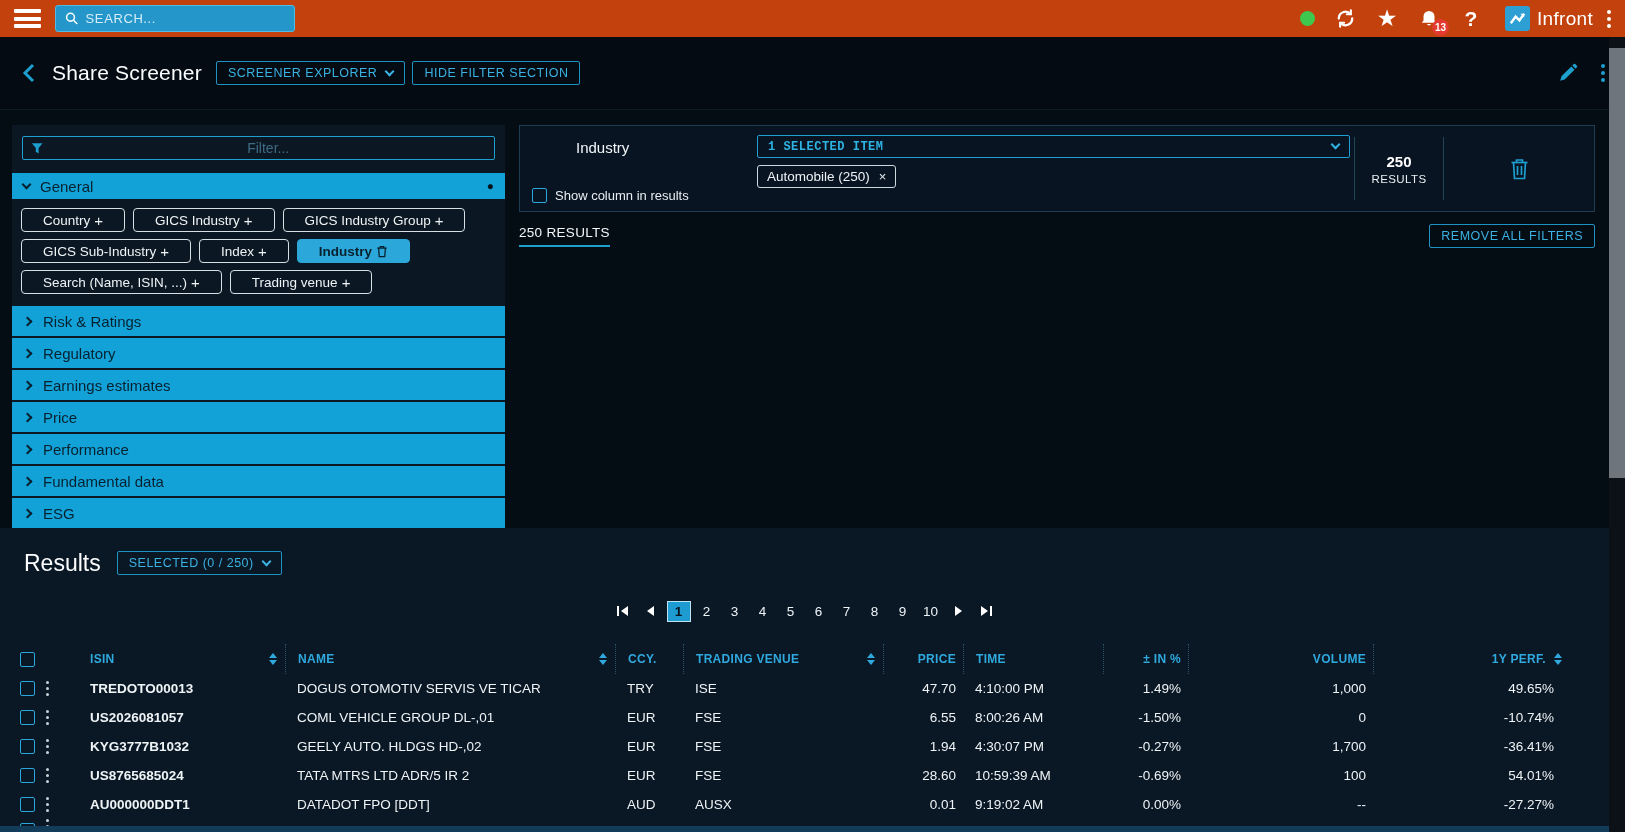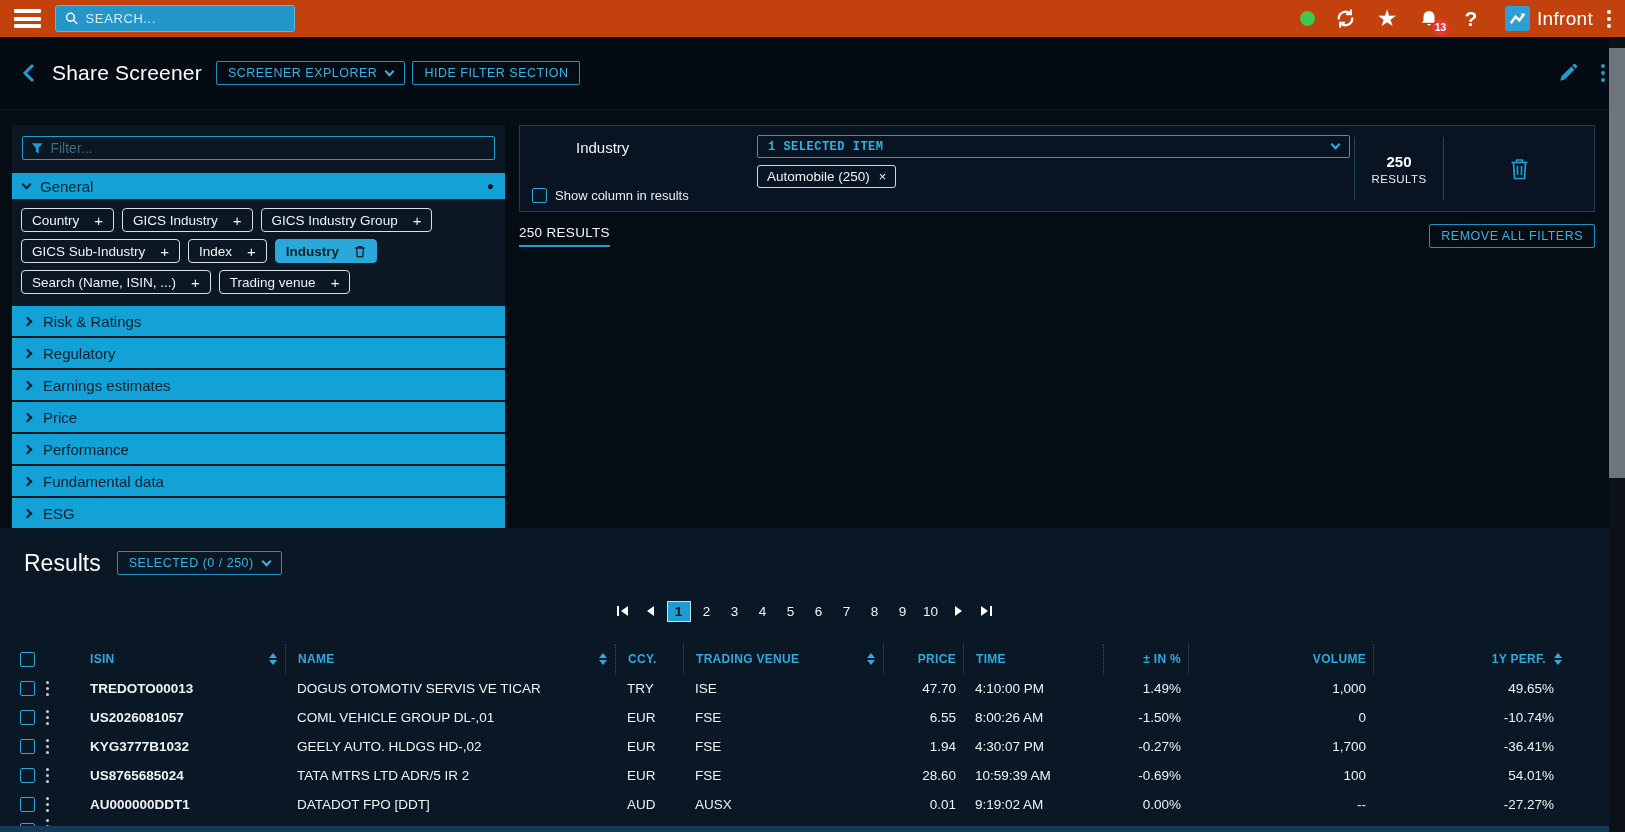--- a/index.html
+++ b/index.html
@@ -46,28 +46,28 @@
     transform:rotate(45deg); margin-top:-4px; }
   .chev-rt { width:7px; height:7px; border-right:2px solid currentColor; border-bottom:2px solid currentColor;
     transform:rotate(-45deg); }
 
   
   .filter-section { position:absolute; top:110px; left:0; width:1609px; height:418px; background:#040c14; }
   .left-panel { position:absolute; left:12px; top:15px; width:493px; height:390px; background:#0b1722; }
   .filter-input { height:24px; margin:11px 10px 0 10px; border:1px solid #1d9fd0; border-radius:2px;
     display:flex; align-items:center; gap:7px; padding:0 8px; }
   .filter-input input { background:transparent; border:none; outline:none; color:#bfd6e2;
-    font-size:14px; width:100%; font-family:inherit; }
+    font-size:14px; width:100%; font-family:inherit;text-align:center; }
   .filter-input input::placeholder { color:#3f6b84; }
   .acc-head { height:26px; background:#12a2d8; color:#07212e; display:flex; align-items:center;
     gap:10px; padding:0 11px; font-size:15px; font-weight:500; margin-top:13px; cursor:pointer; }
   .acc-head .dot { margin-left:auto; font-size:12px; color:#04141d; }
   .chips { padding:9px 9px 10px 9px; display:flex; flex-wrap:wrap; gap:7px 8px; }
-  .chip { display:inline-flex; align-items:center; gap:15px; height:24px; border:1px solid #d8e0e5;
-    border-radius:4px; padding:0 10px; font-size:13.5px; color:#eef3f6; cursor:pointer; white-space:nowrap; }
+  .chip { display:inline-flex; align-items:center; gap:4px; height:24px; border:1px solid #d8e0e5;
+    border-radius:4px; padding:0 21px; font-size:13.5px; color:#eef3f6; cursor:pointer; white-space:nowrap; }
   .chip .plus { font-size:15px; line-height:1; font-weight:400; }
   .chip.sel { background:#2ba8d9; border-color:#2ba8d9; color:#07212e; font-weight:bold; }
   .acc-item { height:30px; background:#12a2d8; color:#07212e; display:flex; align-items:center;
     gap:12px; padding:0 12px; font-size:15px; margin-top:2px; cursor:pointer; }
 
   
   .right-area { position:absolute; left:519px; top:15px; width:1076px; }
   .fcard { border:1px solid #1e3c52; background:#081421; height:87px; display:flex; }
   .fcard-main { flex:1; padding:9px 0 8px 12px; display:flex; flex-direction:column; }
   .fcard-toprow { display:flex; }

